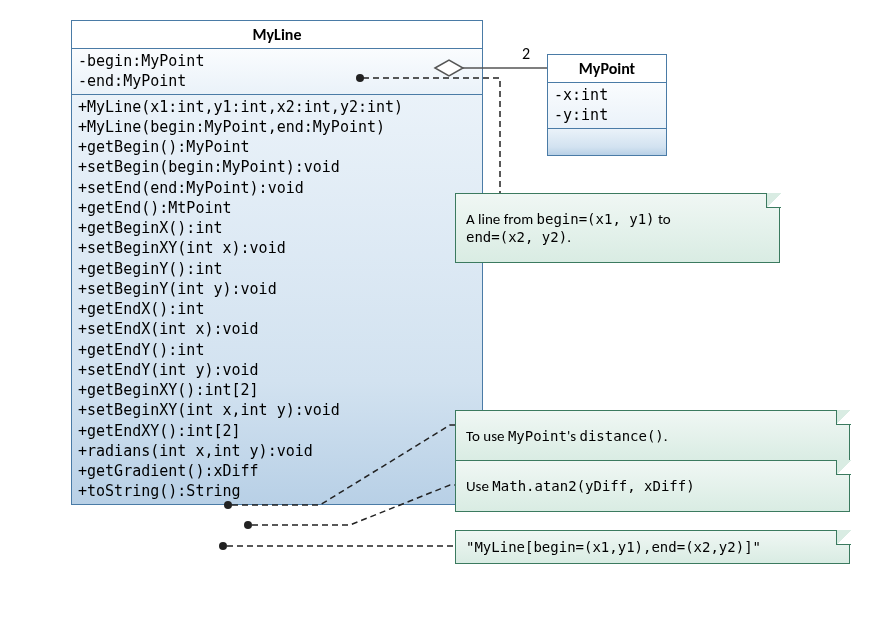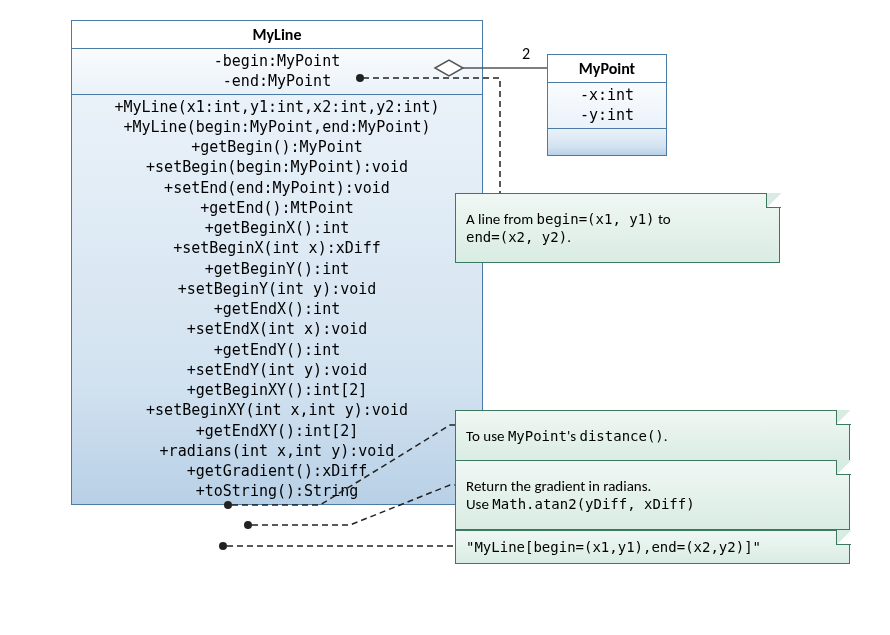--- a/index.html
+++ b/index.html
@@ -19,21 +19,21 @@
     background: #fff;
     font-family: "Calibri", sans-serif;
     font-size: 16px;
   }
   .uml-section {
     border-bottom: 1.5px solid #4a7ba6;
     padding: 2px 6px;
     background: linear-gradient(to bottom, #fafcfe, #eaf2f9);
   }
   .uml-section:last-child { border-bottom: none; background: linear-gradient(to bottom, #eaf2f9 0%, #d2e2f0 70%, #b8d0e6 100%); }
-  .uml-section div { line-height: 1.35; white-space: pre; text-align: center; }
+  .uml-section div { line-height: 1.35; white-space: pre; }
   
   .mypoint-empty { height: 26px; }
   
   .note {
     position: absolute;
     border: 1.5px solid #3b7a5f;
     background: linear-gradient(to bottom, #f0f7f4, #d9ece3);
     padding: 16px 10px;
     font-family: "Calibri", sans-serif;
     font-size: 15px;
@@ -62,21 +62,21 @@
     <div>-end:MyPoint</div>
   </div>
   <div class="uml-section mono" id="mlmethods">
   <div>+MyLine(x1:int,y1:int,x2:int,y2:int)</div>
       <div>+MyLine(begin:MyPoint,end:MyPoint)</div>
       <div>+getBegin():MyPoint</div>
       <div>+setBegin(begin:MyPoint):void</div>
       <div>+setEnd(end:MyPoint):void</div>
       <div>+getEnd():MtPoint</div>
       <div>+getBeginX():int</div>
-      <div>+setBeginX(int x):xDiff</div>
+      <div>+setBeginXY(int x):void</div>
       <div>+getBeginY():int</div>
       <div>+setBeginY(int y):void</div>
       <div>+getEndX():int</div>
       <div>+setEndX(int x):void</div>
       <div>+getEndY():int</div>
       <div>+setEndY(int y):void</div>
       <div>+getBeginXY():int[2]</div>
       <div>+setBeginXY(int x,int y):void</div>
       <div>+getEndXY():int[2]</div>
       <div>+radians(int x,int y):void</div>
@@ -99,21 +99,20 @@
 <div class="note" style="left:455px; top:193px; width:325px;">
   <span>A line from </span><span class="mono-inline">begin=(x1, y1)</span><span> to </span><br>
   <span class="mono-inline">end=(x2, y2)</span><span>.</span>
 </div>
 
 <div class="note" style="left:455px; top:410px; width:395px;">
   <span>To use </span><span class="mono-inline">MyPoint</span><span>'s </span><span class="mono-inline">distance()</span><span>.</span>
 </div>
 
 <div class="note" style="left:455px; top:460px; width:395px;">
-  <div><span>Return the gradient in radians.</span></div>
   <div><span>Use </span><span class="mono-inline">Math.atan2(yDiff, xDiff)</span></div>
 </div>
 
 <div class="note str" style="left:455px; top:530px; width:395px;">
   <span>"MyLine[begin=(x1,y1),end=(x2,y2)]"</span>
 </div>
 
 <svg class="overlay">
 
   <line x1="463" y1="68" x2="547" y2="68" stroke="#555" stroke-width="1.5"></line>

